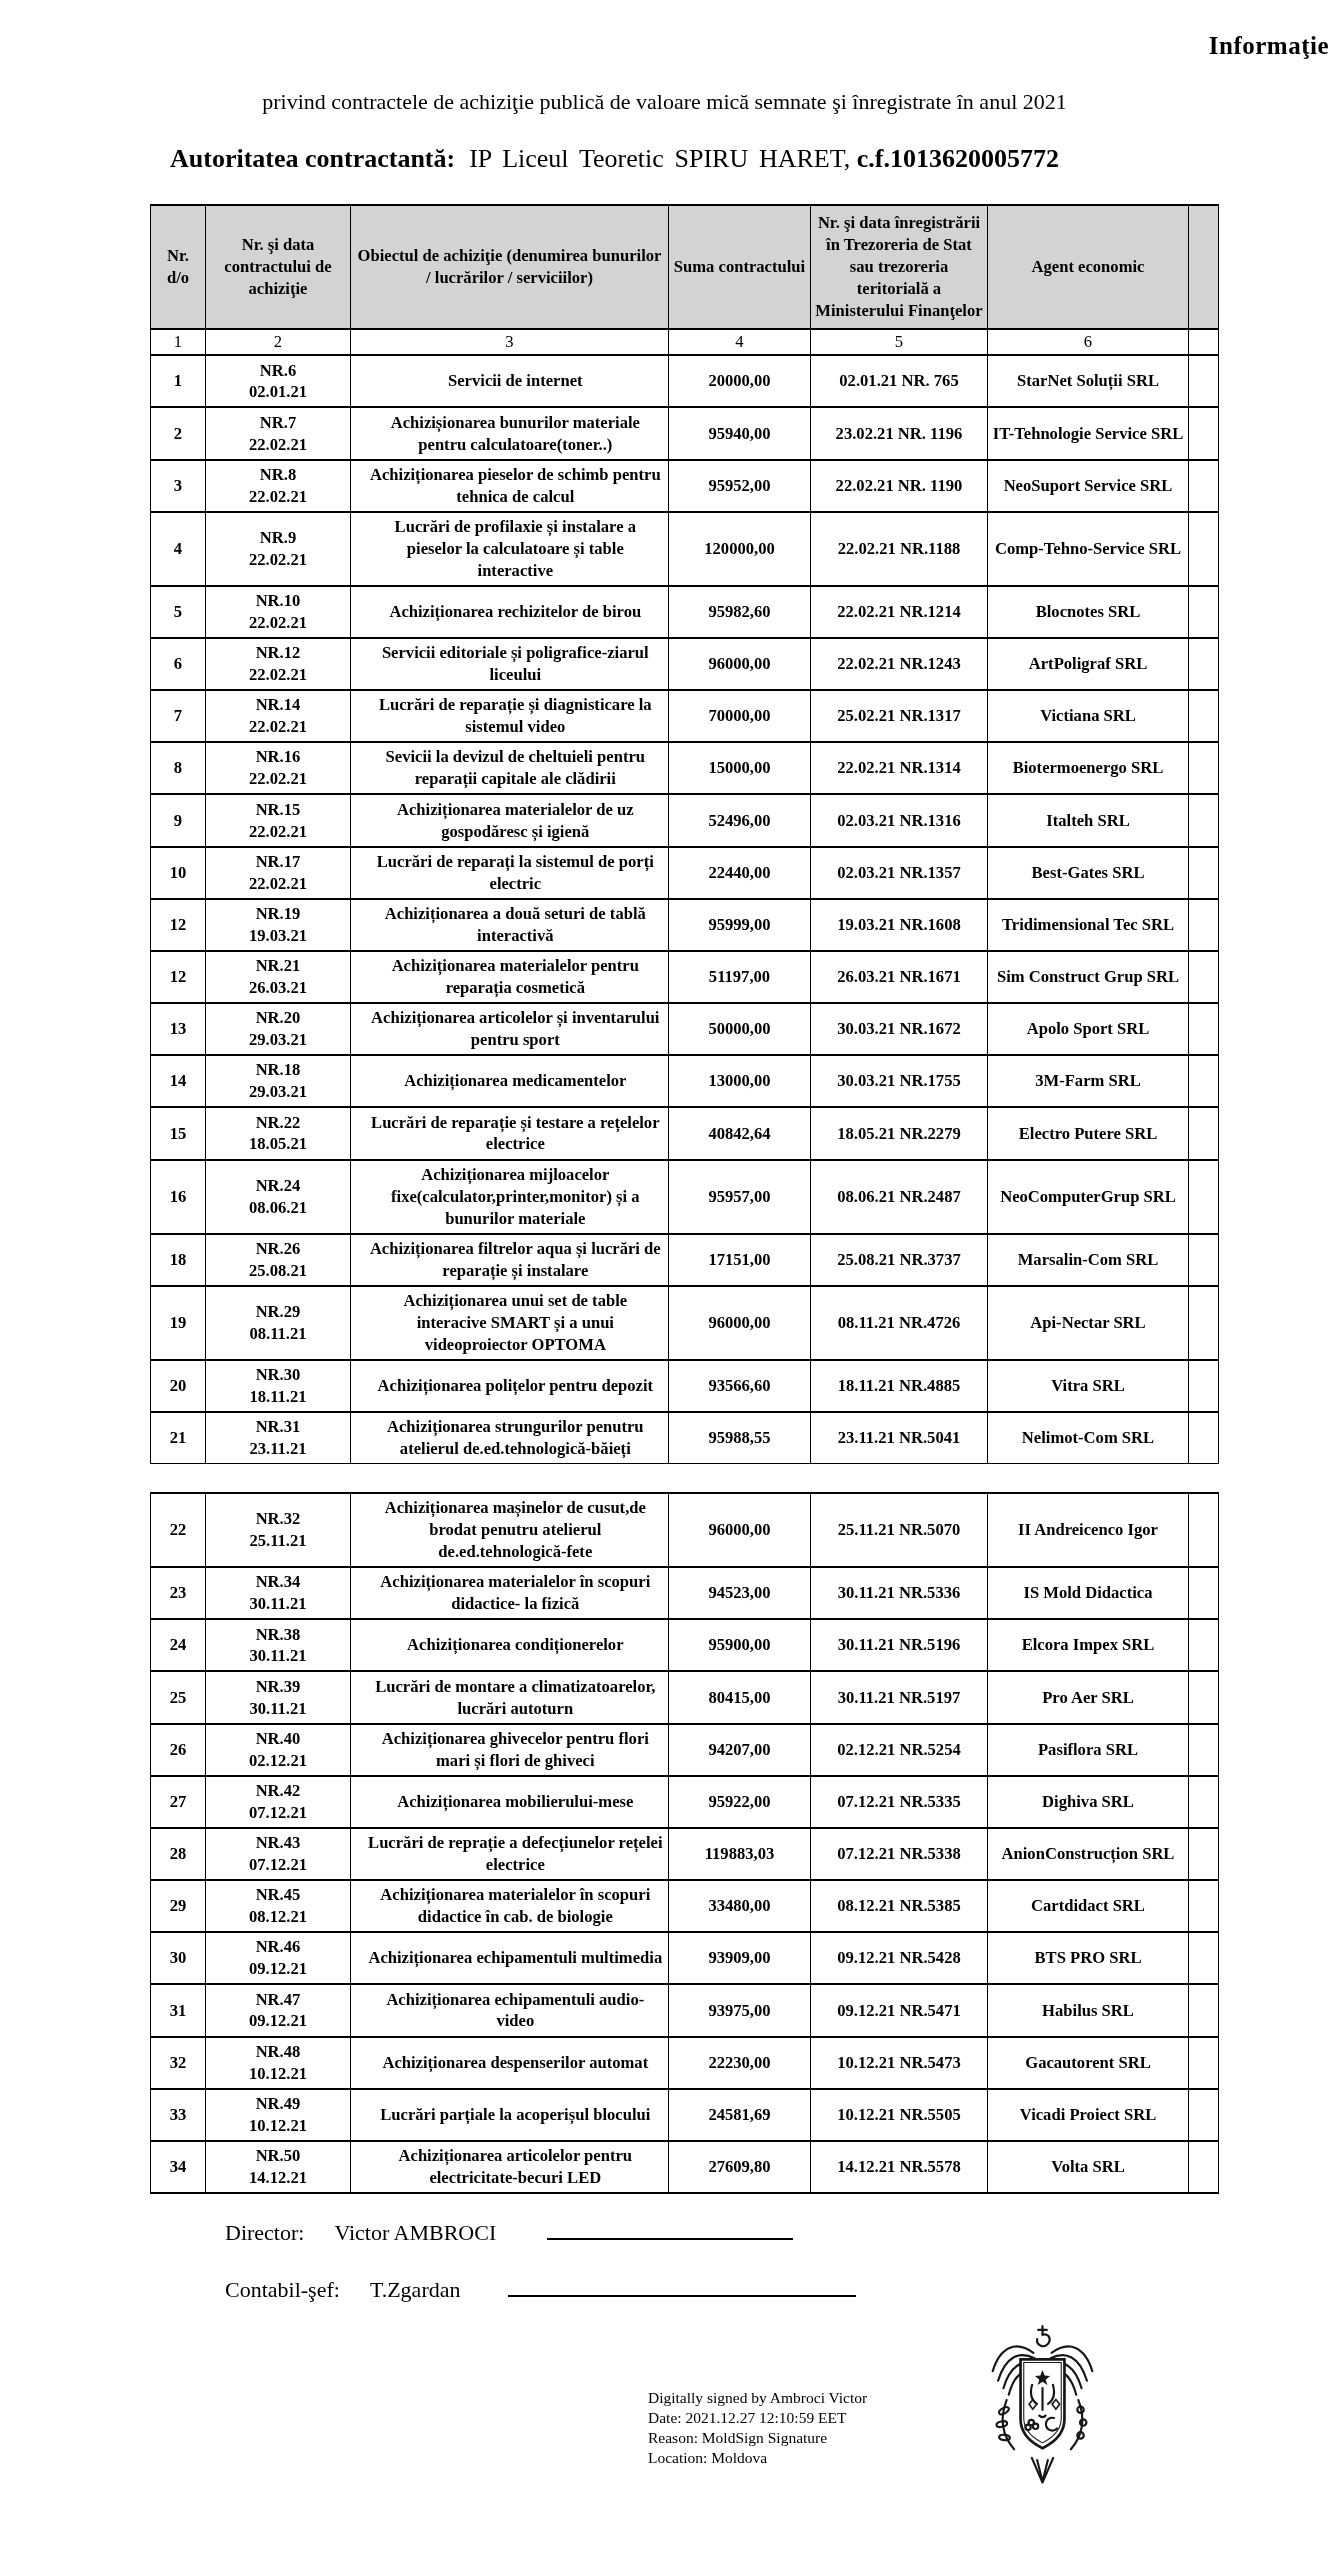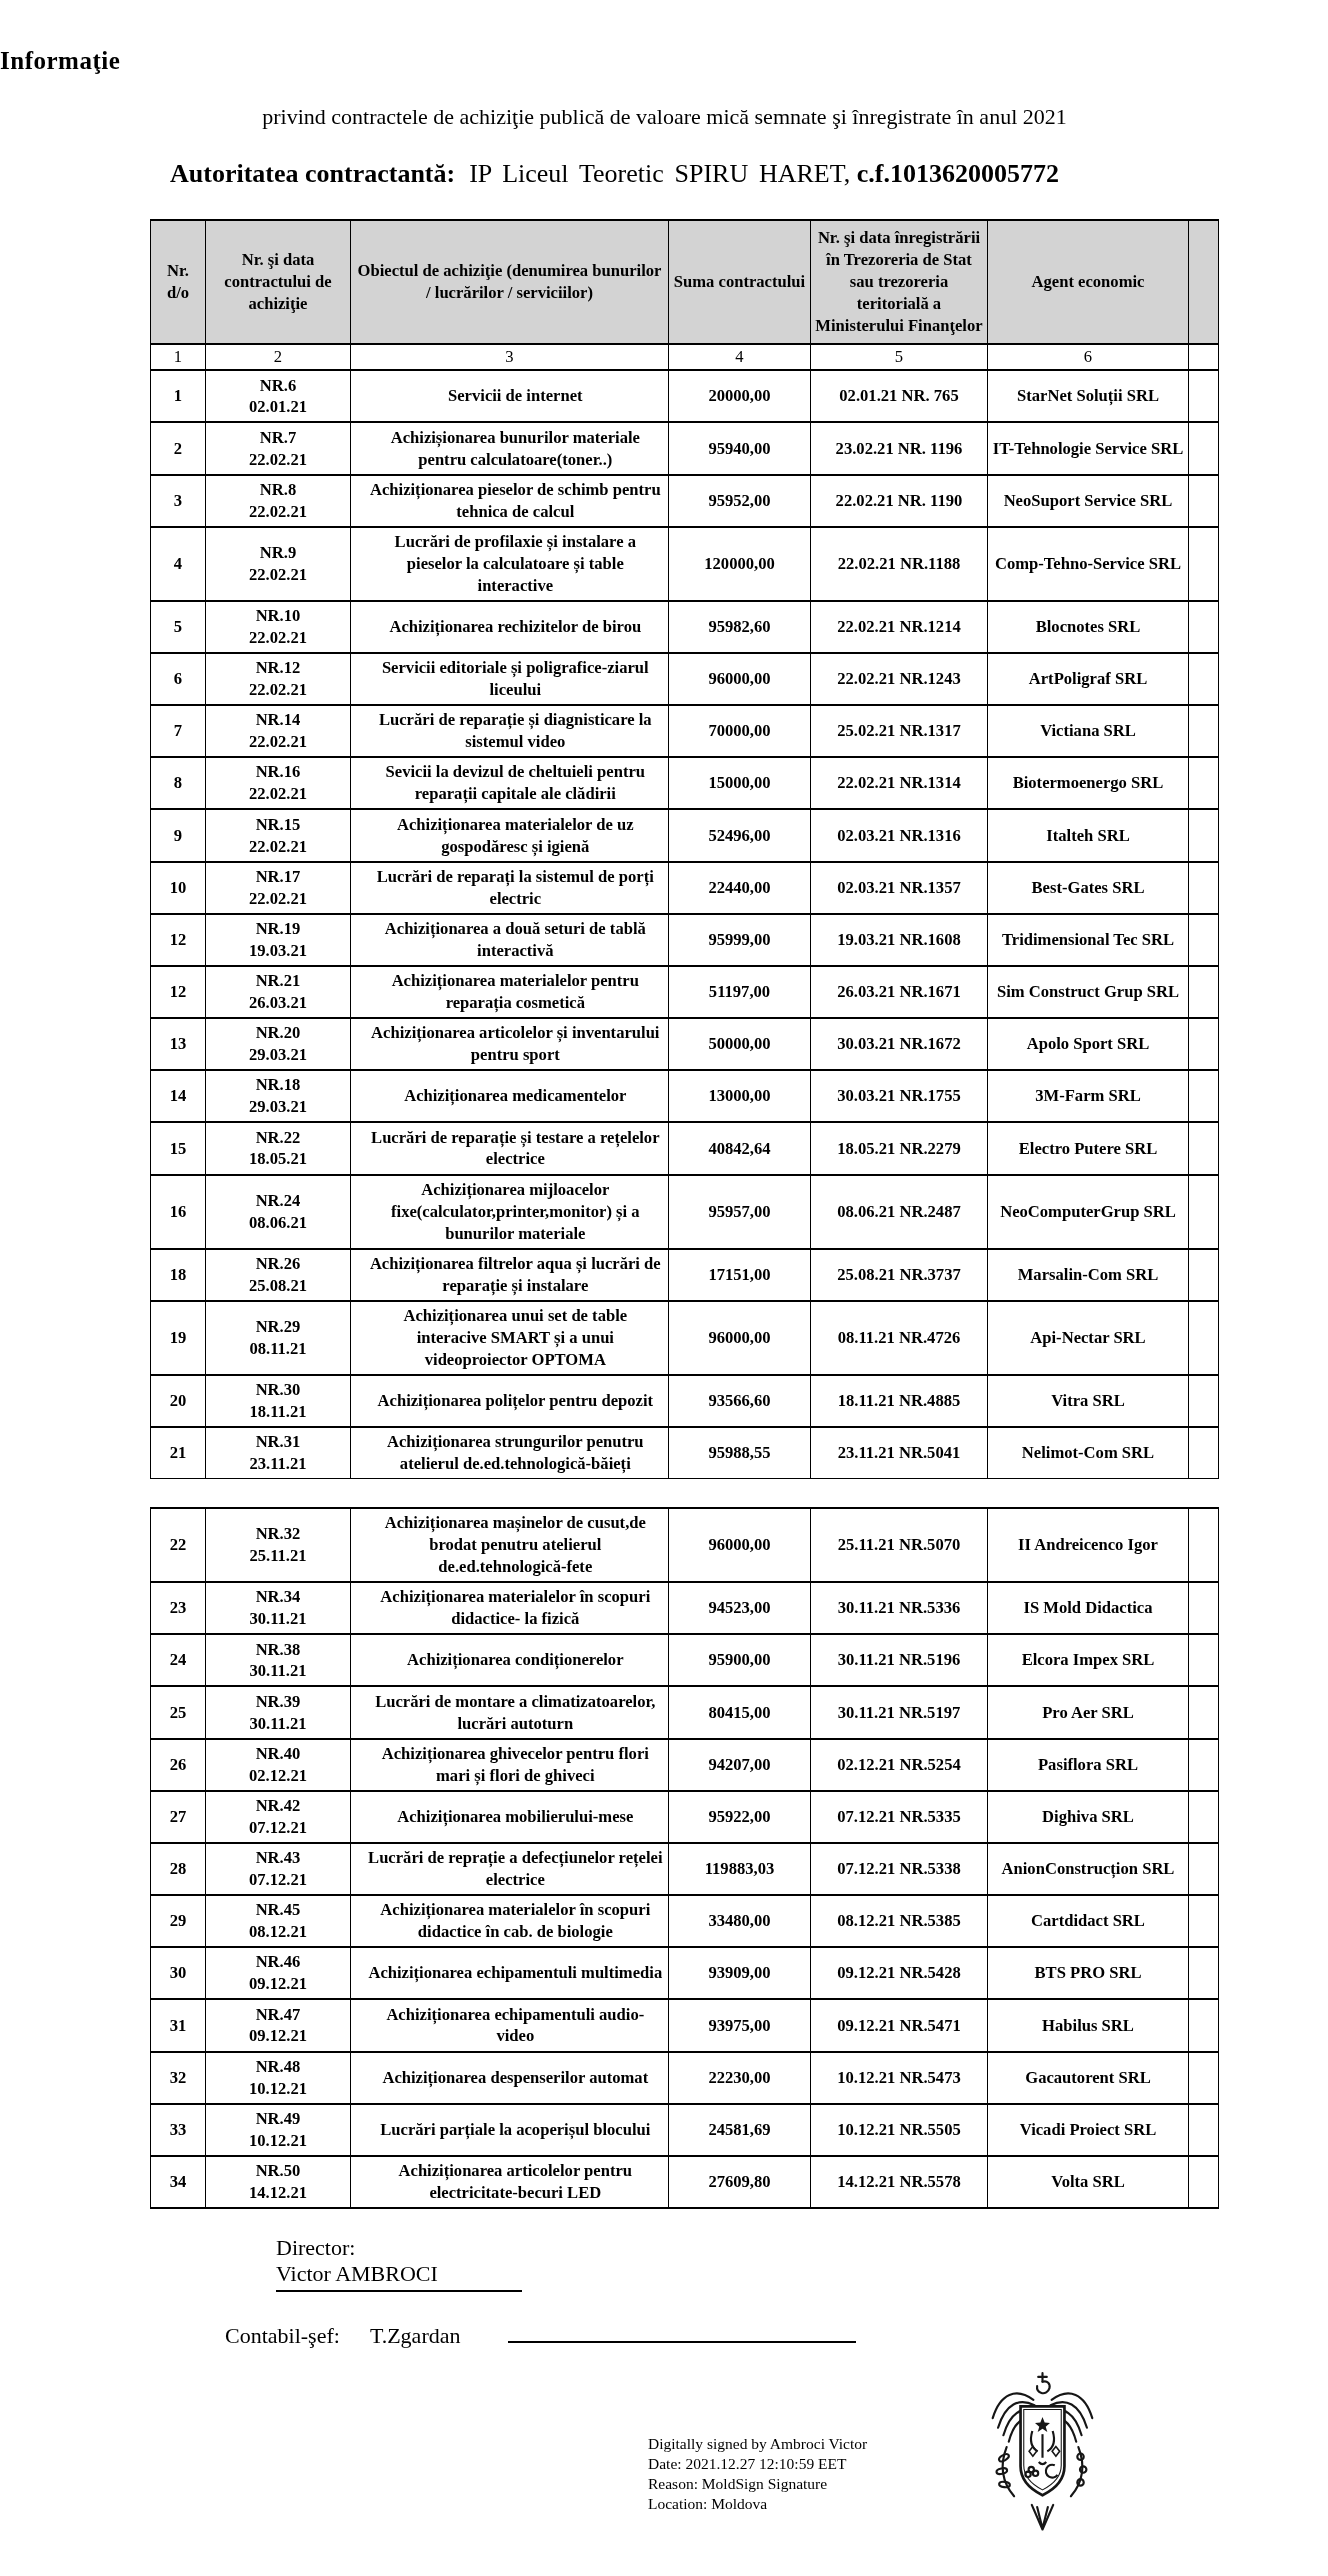--- a/index.html
+++ b/index.html
@@ -4,25 +4,24 @@
 <style>
   html,body { margin:0; padding:0; background:#ffffff; }
   .page {
     position:relative;
     width:1329px; height:2576px;
     background:#ffffff; color:#000;
     font-family:"Liberation Serif","DejaVu Serif",serif;
     overflow:hidden;
   }
   .title {
-    padding-top:11px;
-    text-align:left;
+    padding-top:32px;
+    text-align:right;
     font-size:25px; font-weight:bold;
     letter-spacing:0.5px;
-    margin-top:36px;
   }
   .subtitle {
     margin-top:29px;
     text-align:center;
     font-size:22px;
   }
   .authority {
     margin:29px 0 0 170px;
     font-size:26px;
   }
@@ -49,21 +48,21 @@
   .contracts tr.num-row td { font-weight:normal; font-size:16.6px; padding:1.1px; background:#fff; }
   .contracts td.c-object { text-align:center; padding-left:17px; padding-right:5.4px; }
   .contracts td.c-contract { white-space:pre-line; }
   table.t1 tbody tr:last-child td { border-bottom-width:1.1px; }
 
   .sig-row {
     display:flex; align-items:baseline;
     font-size:22px;
     margin-left:225px;
   }
-  .sig-row.director { margin-top:26px;flex-direction:column; }
+  .sig-row.director { margin-top:26px; }
   .sig-row.contabil { margin-top:31px; }
   .sig-row .nm { margin-left:30px; }
   .rule { display:inline-block; border-bottom:2.1px solid #000; height:3.2px; }
   .rule.r-director { width:246px; margin-left:51px; }
   .rule.r-contabil { width:348px; margin-left:48px; }
 
   .sig-area { position:relative; height:279px; margin-top:16px; }
   .digital-sig {
     position:absolute; left:648px; top:69px;
     font-size:15.5px; line-height:1.28; font-weight:normal;

